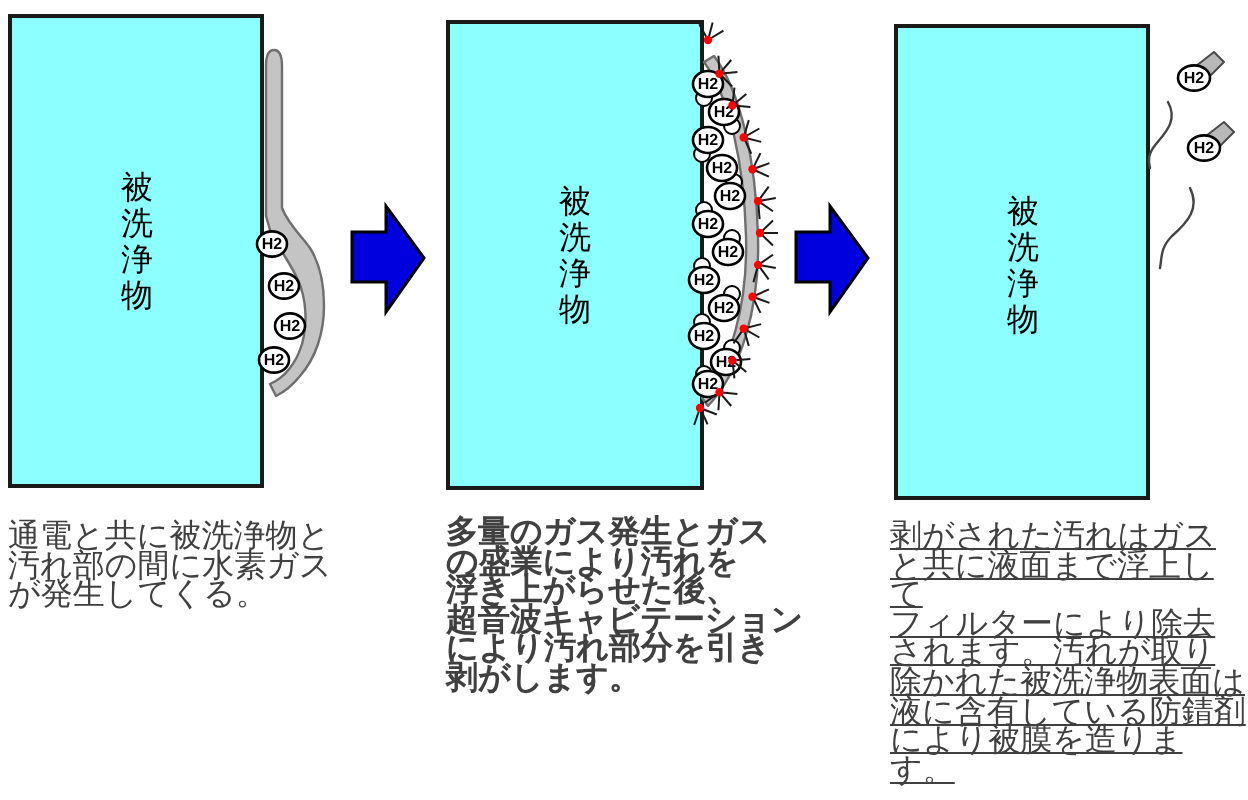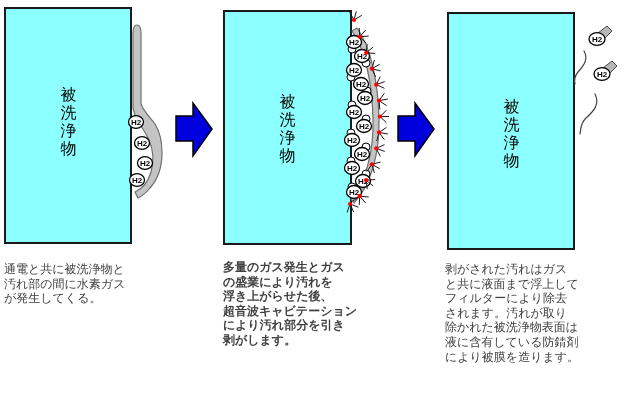--- a/index.html
+++ b/index.html
@@ -11,21 +11,21 @@
     position:absolute;box-sizing:border-box;
     background:var(--object-fill,#8CFFFF);
     border:2px solid var(--object-border,#1a1a1a);
   }
   .workpiece-label{
     position:absolute;width:17px;
     font-size:16px;line-height:18px;color:#000;
     text-align:center;word-break:break-all;white-space:normal;
   }
   .caption{
-    position:absolute;font-size:12px;line-height:14.6px;
+    position:absolute;font-size:16px;line-height:14.6px;
     color:var(--caption-text,#404040);white-space:pre-line;
   }
   svg.overlay{position:absolute;left:0;top:0;z-index:2;}
   .dirt{fill:var(--dirt-fill,#C4C4C4);stroke:var(--dirt-outline,#6E6E6E);stroke-width:1.2;stroke-linejoin:round;}
   .arrow{fill:var(--arrow-fill,#0000DE);stroke:#000;stroke-width:1.5;stroke-linejoin:miter;}
   .bubble{fill:#ffffff;stroke:#000;stroke-width:1.3;}
   .bubble-small{fill:#ffffff;stroke:#000;stroke-width:1;}
   .bubble-label{font-family:"Liberation Sans",sans-serif;font-size:8px;font-weight:bold;fill:#000;text-anchor:middle;}
   .spike{stroke:#1a1a1a;stroke-width:1;}
   .dot{fill:var(--dot-color,#FF0000);}
@@ -183,20 +183,20 @@
 
   <div class="caption" style="left:4px;top:262px;width:190px;">通電と共に被洗浄物と
 汚れ部の間に水素ガス
 が発生してくる。</div>
   <div class="caption" style="left:223px;top:260px;width:192px;font-weight:bold;">多量のガス発生とガス
 の盛業により汚れを
 浮き上がらせた後、
 超音波キャビテーション
 により汚れ部分を引き
 剥がします。</div>
-  <div class="caption" style="left:445px;top:262px;width:178px;">剥がされた汚れはガス
+  <div class="caption" style="left:445px;top:262px;width:178px;text-decoration:underline;">剥がされた汚れはガス
 と共に液面まで浮上して
 フィルターにより除去
 されます。汚れが取り
 除かれた被洗浄物表面は
 液に含有している防錆剤
 により被膜を造ります。</div>
 </div>
 
 </body></html>

